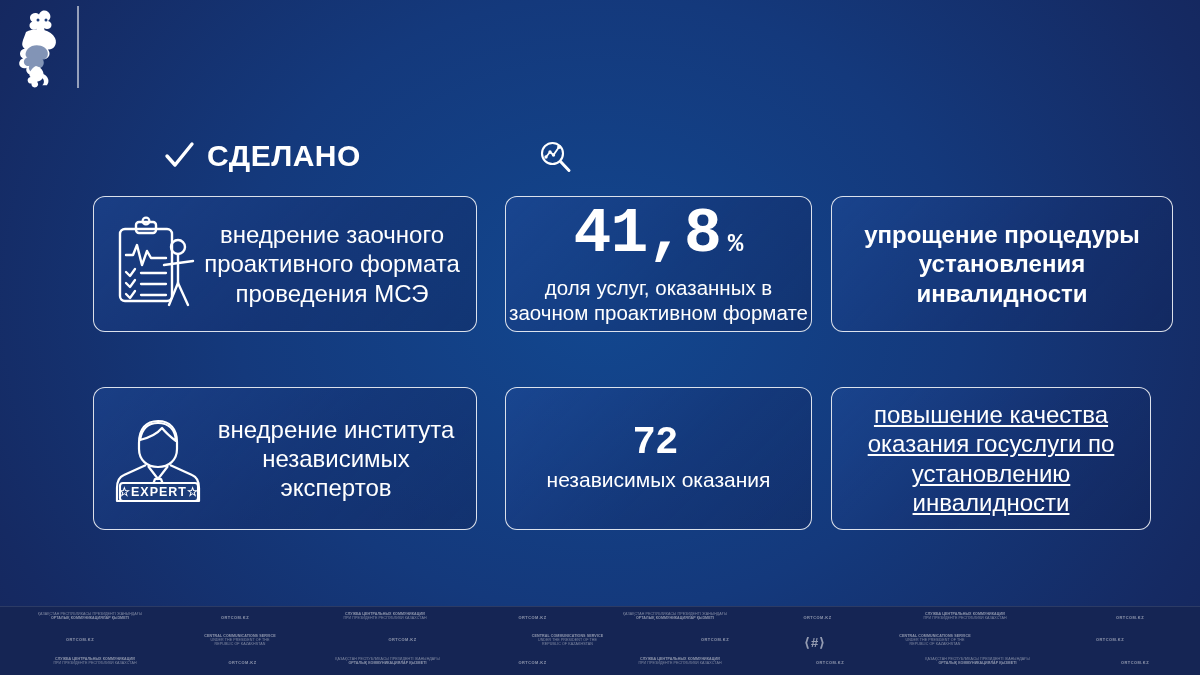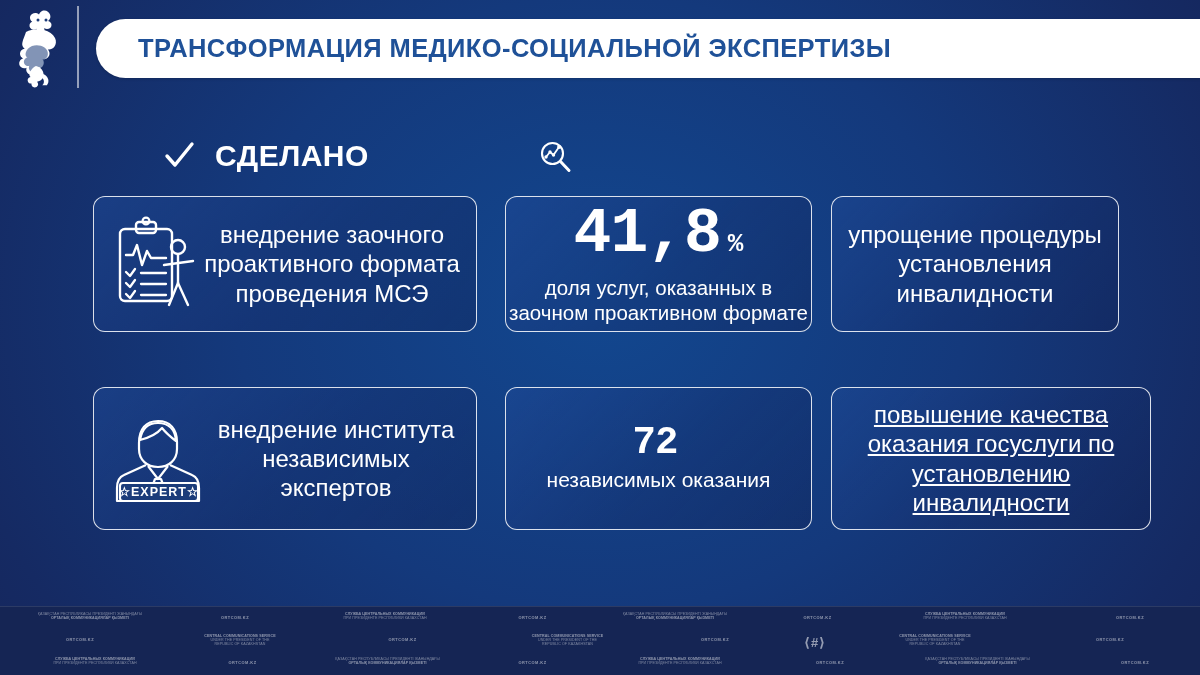--- a/index.html
+++ b/index.html
@@ -35,21 +35,21 @@
   }
   .title-text{
     margin-left:42px;
     color:#1f5198;
     font-size:25.5px;font-weight:bold;letter-spacing:.4px;
     white-space:nowrap;
   }
 
   
   .colhead{
-    position:absolute;display:flex;align-items:center;gap:20px;
+    position:absolute;display:flex;align-items:center;gap:12px;
     color:#ffffff;font-size:30px;font-weight:bold;letter-spacing:.5px;
     white-space:nowrap;
   }
   .colhead .hicon{display:flex;align-items:center;justify-content:center;}
   .colhead .hicon svg{display:block;}
   .ch-done{left:163px;top:139px;}
   .ch-result{left:537px;top:139px;}
   .ch-effect{left:888px;top:140px;}
 
   
@@ -66,21 +66,21 @@
     font-size:24px;line-height:1.22;text-align:center;
     flex:1;
   }
   .card-with-icon{padding:0 16px 0 14px;}
   .card-icon{flex:0 0 auto;display:flex;align-items:center;}
   .card-icon svg{display:block;}
 
   
   .c1{left:93px;top:196px;width:384px;height:136px;}
   .c2{left:505px;top:196px;width:307px;height:136px;flex-direction:column;justify-content:center;}
-  .c3{left:831px;top:196px;width:288px;height:136px;}
+  .c3{left:831px;top:196px;width:342px;height:136px;font-weight:bold;}
 
   
   .c4{left:93px;top:387px;width:384px;height:143px;}
   .c5{left:505px;top:387px;width:307px;height:143px;flex-direction:column;justify-content:center;}
   .c6{left:831px;top:387px;width:320px;height:143px;text-decoration:underline;}
 
   .big-number{
     font-size:63px;font-weight:bold;line-height:1;
     display:flex;align-items:baseline;justify-content:center;
     letter-spacing:-1px;
@@ -141,23 +141,20 @@
           <path d="M14 26c5-3 12-3.5 18-2 5 1.2 9 4 11 8 1.5 3 1.2 6.5-0.8 9-1.5 1.9-4 2.8-6.4 2.4 1.6 1.6 2.2 4 1.4 6.1-1 2.7-3.8 4.3-6.6 3.8 1.4 1.8 1.6 4.3 0.4 6.3-1.5 2.5-4.7 3.4-7.3 2.1 0.8 1.9 0.3 4.2-1.3 5.6-2 1.8-5.1 1.6-6.9-0.4-1.3-1.5-1.6-3.5-0.9-5.2-1.7 0.9-3.8 0.8-5.4-0.4-2.2-1.6-2.7-4.7-1.1-6.9 0.7-1 1.8-1.7 3-1.9-1.9-0.8-3.2-2.7-3.1-4.9 0.1-2.6 2.1-4.7 4.7-4.9-2-1.3-3-3.8-2.3-6.2C11.1 33 13 29.5 14 26z"></path>
           <path d="M20 40c4-1.5 9-1 12.5 1.5 2.5 1.8 3.8 4.6 3.3 7.4-0.4 2.4-2.2 4.3-4.5 4.9 1.2 1.5 1.4 3.7 0.4 5.4-1.3 2.2-4.1 3-6.4 1.8 0.5 1.7-0.2 3.6-1.7 4.6-1.9 1.3-4.5 0.8-5.9-1.1-1-1.4-1.1-3.2-0.4-4.7-1.5 0.5-3.2 0.1-4.3-1.1-1.6-1.7-1.5-4.4 0.2-6 0.6-0.6 1.4-1 2.2-1.1-1.5-1-2.2-2.9-1.7-4.7C14.3 44 17 41.2 20 40z" fill="#1b3c7a" opacity="0.55"></path>
           <path d="M24 60c3 0.5 5.5 2.5 6.8 5.2 1.2 2.5 1 5.4-0.6 7.6-1.2 1.7-3.1 2.7-5.1 2.9 1 1 1.3 2.6 0.7 3.9-0.8 1.8-3 2.5-4.7 1.5-1.3-0.8-1.9-2.3-1.6-3.7-1.3 0.3-2.7-0.3-3.4-1.5-0.9-1.5-0.4-3.5 1.1-4.4 0.4-0.3 0.9-0.4 1.4-0.5-1.1-0.9-1.5-2.5-0.9-3.9C18.6 64.5 21 61 24 60z"></path>
           <path d="M31 68c2.5 0.8 4.5 2.8 5.2 5.3 0.6 2.1 0.1 4.3-1.3 5.9h-4.6c1.4-1.2 2-3.2 1.4-5-0.5-1.6-1.8-2.8-3.4-3.2L31 68z"></path>
         </g>
       </svg>
     </div>
 
     <div class="divider"></div>
 
-    <div class="title-bar">
-      <div class="title-text">ТРАНСФОРМАЦИЯ МЕДИКО-СОЦИАЛЬНОЙ ЭКСПЕРТИЗЫ</div>
-    </div>
   </div>
 
   <div class="colhead ch-done">
     <span class="hicon">
       <svg width="32" height="32" viewBox="0 0 32 32">
         <path d="M4 16 L12 25 L29 4" fill="none" stroke="#ffffff" stroke-width="3.4" stroke-linecap="round" stroke-linejoin="round"></path>
       </svg>
     </span>
     <span>СДЕЛАНО</span>
   </div>

